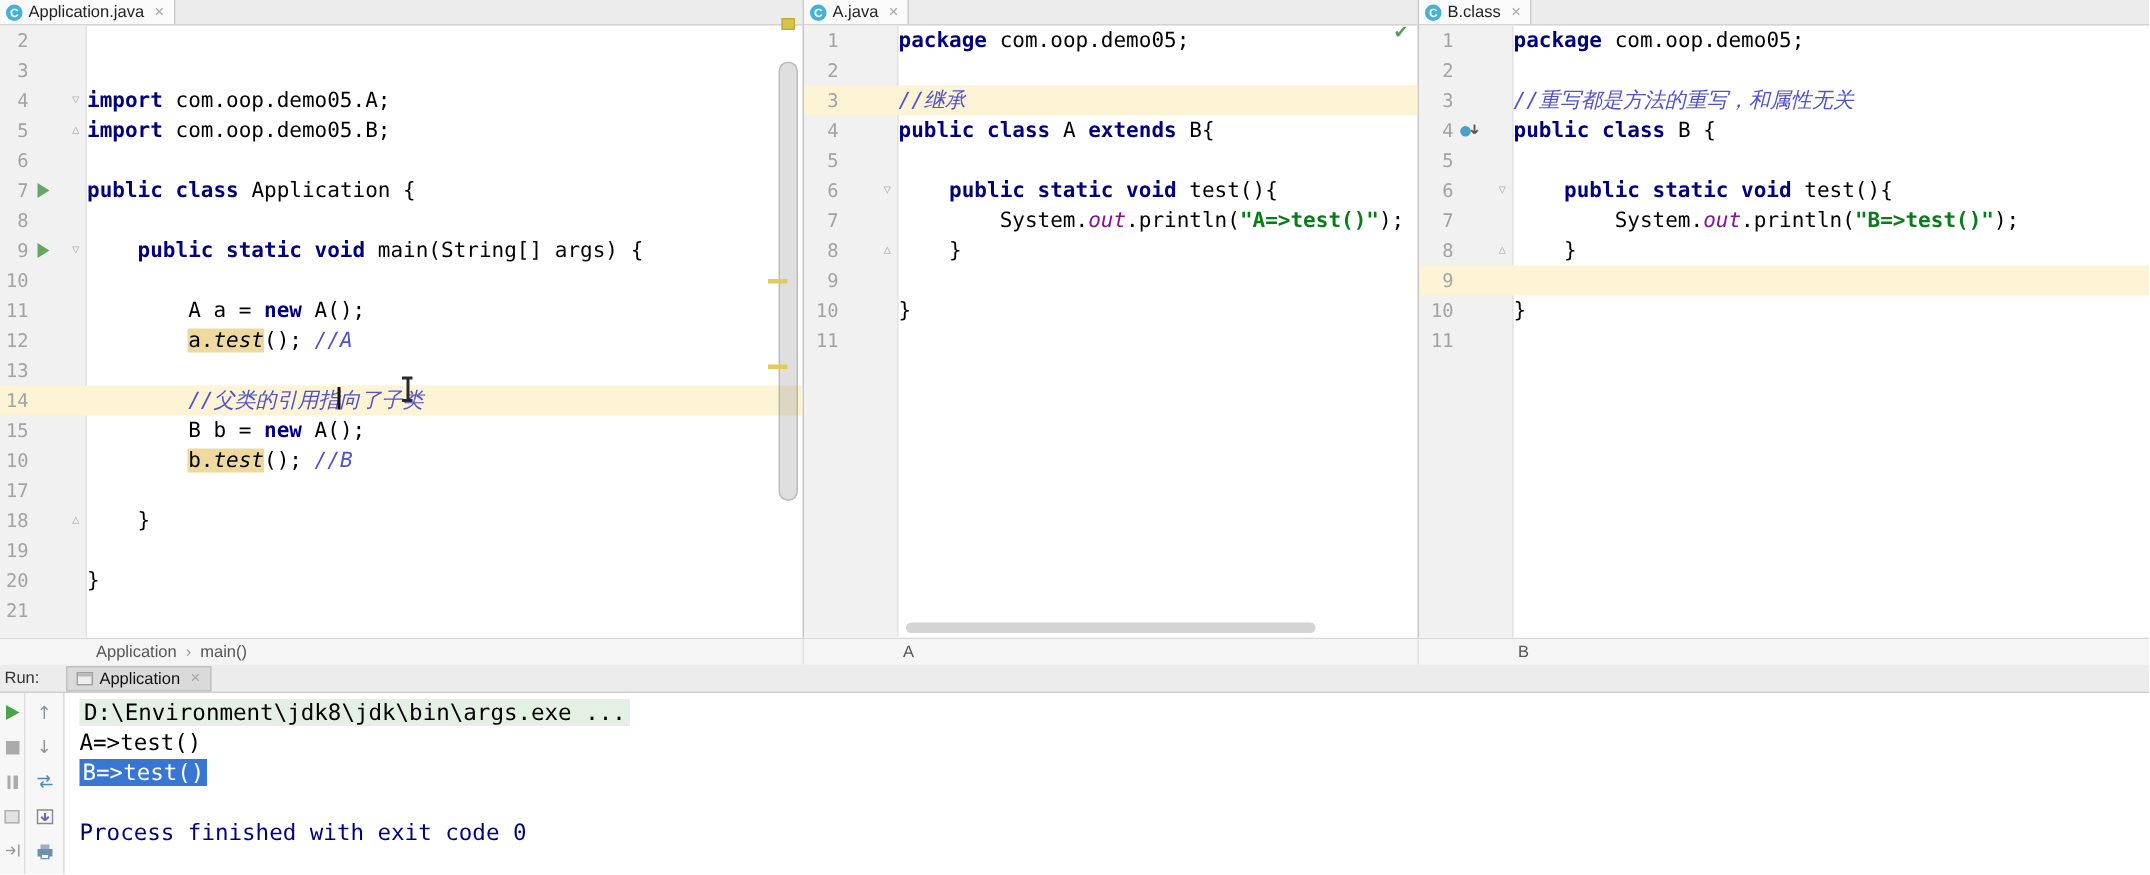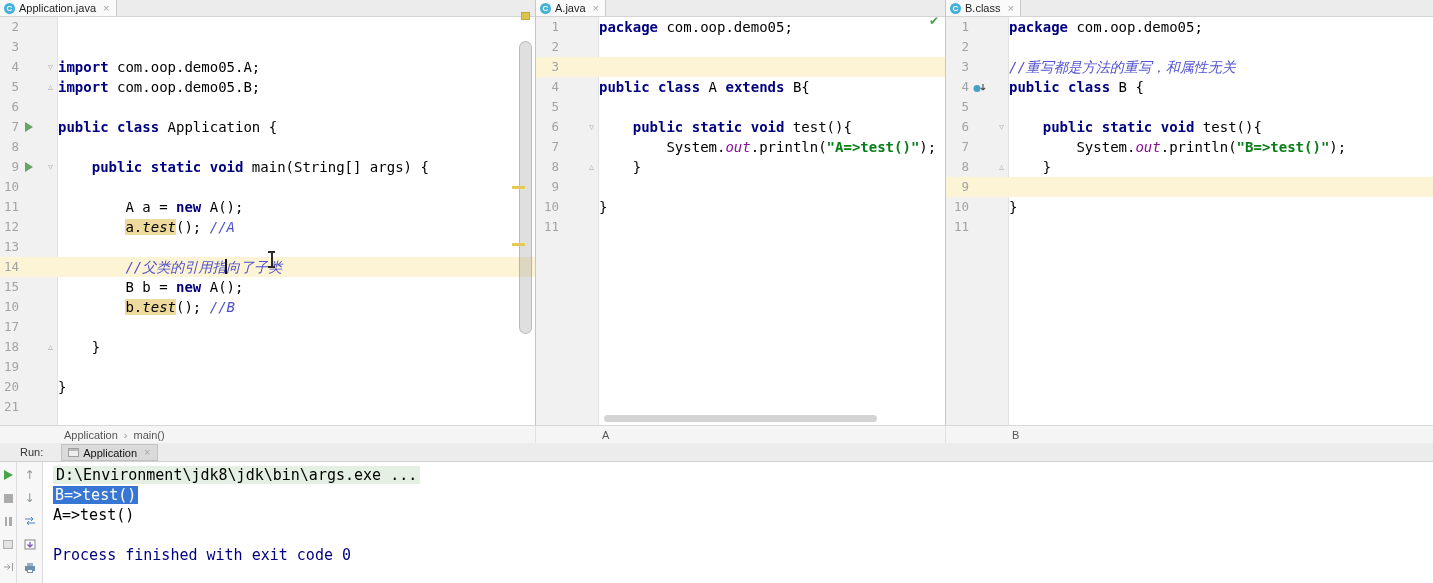--- a/index.html
+++ b/index.html
@@ -45,21 +45,21 @@
 .ibeam:before{top:0}.ibeam:after{bottom:0}
 .okcheck{position:absolute;right:6px;top:14px;color:#4f9e55;font-size:12px;font-weight:bold;z-index:3;font-family:"DejaVu Sans",sans-serif}
 .hscroll{position:absolute;left:68px;top:415px;width:273px;height:7px;background:#d4d4d4;border-radius:4px}
 .crumbs{display:flex;height:18px;border-top:1px solid #d8d8d8;background:#f5f5f5;font-size:11px;color:#555}
 .crumbcell{height:100%;display:flex;align-items:center;border-right:1px solid #e2e2e2}
 .crumbcell.c0{width:536px;padding-left:64px}
 .crumbcell.c1{width:410px;padding-left:66px}
 .crumbcell.c2{width:487px;padding-left:66px;border-right:none}
 .sep{margin:0 6px;color:#999}
 .runheader{height:19px;background:#ececec;border-bottom:1px solid #cfcfcf;display:flex;align-items:center;font-size:11px}
-.runlabel{padding:0 6px 0 20px;color:#333}
+.runlabel{padding:0 6px 0 3px;color:#333}
 .runtab{display:flex;align-items:center;gap:4px;background:#dadada;border:1px solid #c2c2c2;height:17px;padding:0 6px;margin-left:12px;margin-top:1px;font-size:11px;color:#111}
 .runtab-icon{width:11px;height:9px;border:1px solid #9f9f9f;background:#eee;position:relative}
 .runtab-icon:before{content:"";position:absolute;left:0;top:0;right:0;height:2px;background:#b9b9b9}
 .consolerow{display:flex;height:121px;background:#fff}
 .ctool{flex:none;display:flex;flex-direction:column;align-items:center;background:#f7f7f7;border-right:1px solid #dcdcdc;padding-top:6px;gap:9px;overflow:hidden}
 .c1{width:17px}.c2{width:26px}
 .tbtn{width:14px;height:14px;display:flex;align-items:center;justify-content:center;flex:none}
 .tri{width:0;height:0;border-left:9px solid #4aa54a;border-top:5.5px solid transparent;border-bottom:5.5px solid transparent}
 .sqstop{width:9px;height:9px;background:#ababab}
 .pb{width:2.5px;height:9px;background:#ababab;margin:0 1px}
@@ -123,21 +123,21 @@
         <div class="tab">
           <span class="cicon">C</span>
           <span>A.java</span>
           <span class="tclose">×</span>
         </div>
       </div>
       <div class="ebody">
           <div class="gutterbg"></div>
           <div class="row"><span class="gut"><span class="num">1</span><span class="ico"></span></span><span class="src"><span class="tk-kw">package</span><span class="tk-pl"> com.oop.demo05;</span></span></div>
           <div class="row"><span class="gut"><span class="num">2</span><span class="ico"></span></span><span class="src"></span></div>
-          <div class="row cur"><span class="gut"><span class="num">3</span><span class="ico"></span></span></div>
+          <div class="row cur"><span class="gut"><span class="num">3</span><span class="ico"></span></span><span class="src"><span class="tk-cm">//继承</span></span></div>
           <div class="row"><span class="gut"><span class="num">4</span><span class="ico"></span></span><span class="src"><span class="tk-kw">public class</span><span class="tk-pl"> A </span><span class="tk-kw">extends</span><span class="tk-pl"> B{</span></span></div>
           <div class="row"><span class="gut"><span class="num">5</span><span class="ico"></span></span><span class="src"></span></div>
           <div class="row"><span class="gut"><span class="num">6</span><span class="ico"><span class="fold">▿</span></span></span><span class="src"><span class="tk-pl">    </span><span class="tk-kw">public static void</span><span class="tk-pl"> test(){</span></span></div>
           <div class="row"><span class="gut"><span class="num">7</span><span class="ico"></span></span><span class="src"><span class="tk-pl">        System.</span><span class="tk-fld">out</span><span class="tk-pl">.println(</span><span class="tk-str">"A=&gt;test()"</span><span class="tk-pl">);</span></span></div>
           <div class="row"><span class="gut"><span class="num">8</span><span class="ico"><span class="fold">▵</span></span></span><span class="src"><span class="tk-pl">    }</span></span></div>
           <div class="row"><span class="gut"><span class="num">9</span><span class="ico"></span></span><span class="src"></span></div>
           <div class="row"><span class="gut"><span class="num">10</span><span class="ico"></span></span><span class="src"><span class="tk-pl">}</span></span></div>
           <div class="row"><span class="gut"><span class="num">11</span><span class="ico"></span></span><span class="src"></span></div>
         </div>
       <span class="okcheck">✔</span>
@@ -235,20 +235,20 @@
           <svg width="12" height="11" viewBox="0 0 12 11">
             <rect x="1" y="4" width="10" height="5" fill="#6f8fae"></rect>
             <rect x="3" y="1" width="6" height="3" fill="#9ab0c4"></rect>
             <rect x="3.5" y="7.5" width="5" height="3" fill="#fff" stroke="#6f8fae"></rect>
           </svg>
         </div>
 
     </div>
     <div class="cout">
         <div class="cline"><span class="cmd">D:\Environment\jdk8\jdk\bin\args.exe ...</span></div>
+        <div class="cline">A=&gt;test()</div>
         <div class="cline"><span class="sel">B=&gt;test()</span></div>
-        <div class="cline">A=&gt;test()</div>
         <div class="cline"></div>
         <div class="cline info">Process finished with exit code 0</div>
       </div>
   </div>
 
 </div>
 
 </body></html>

